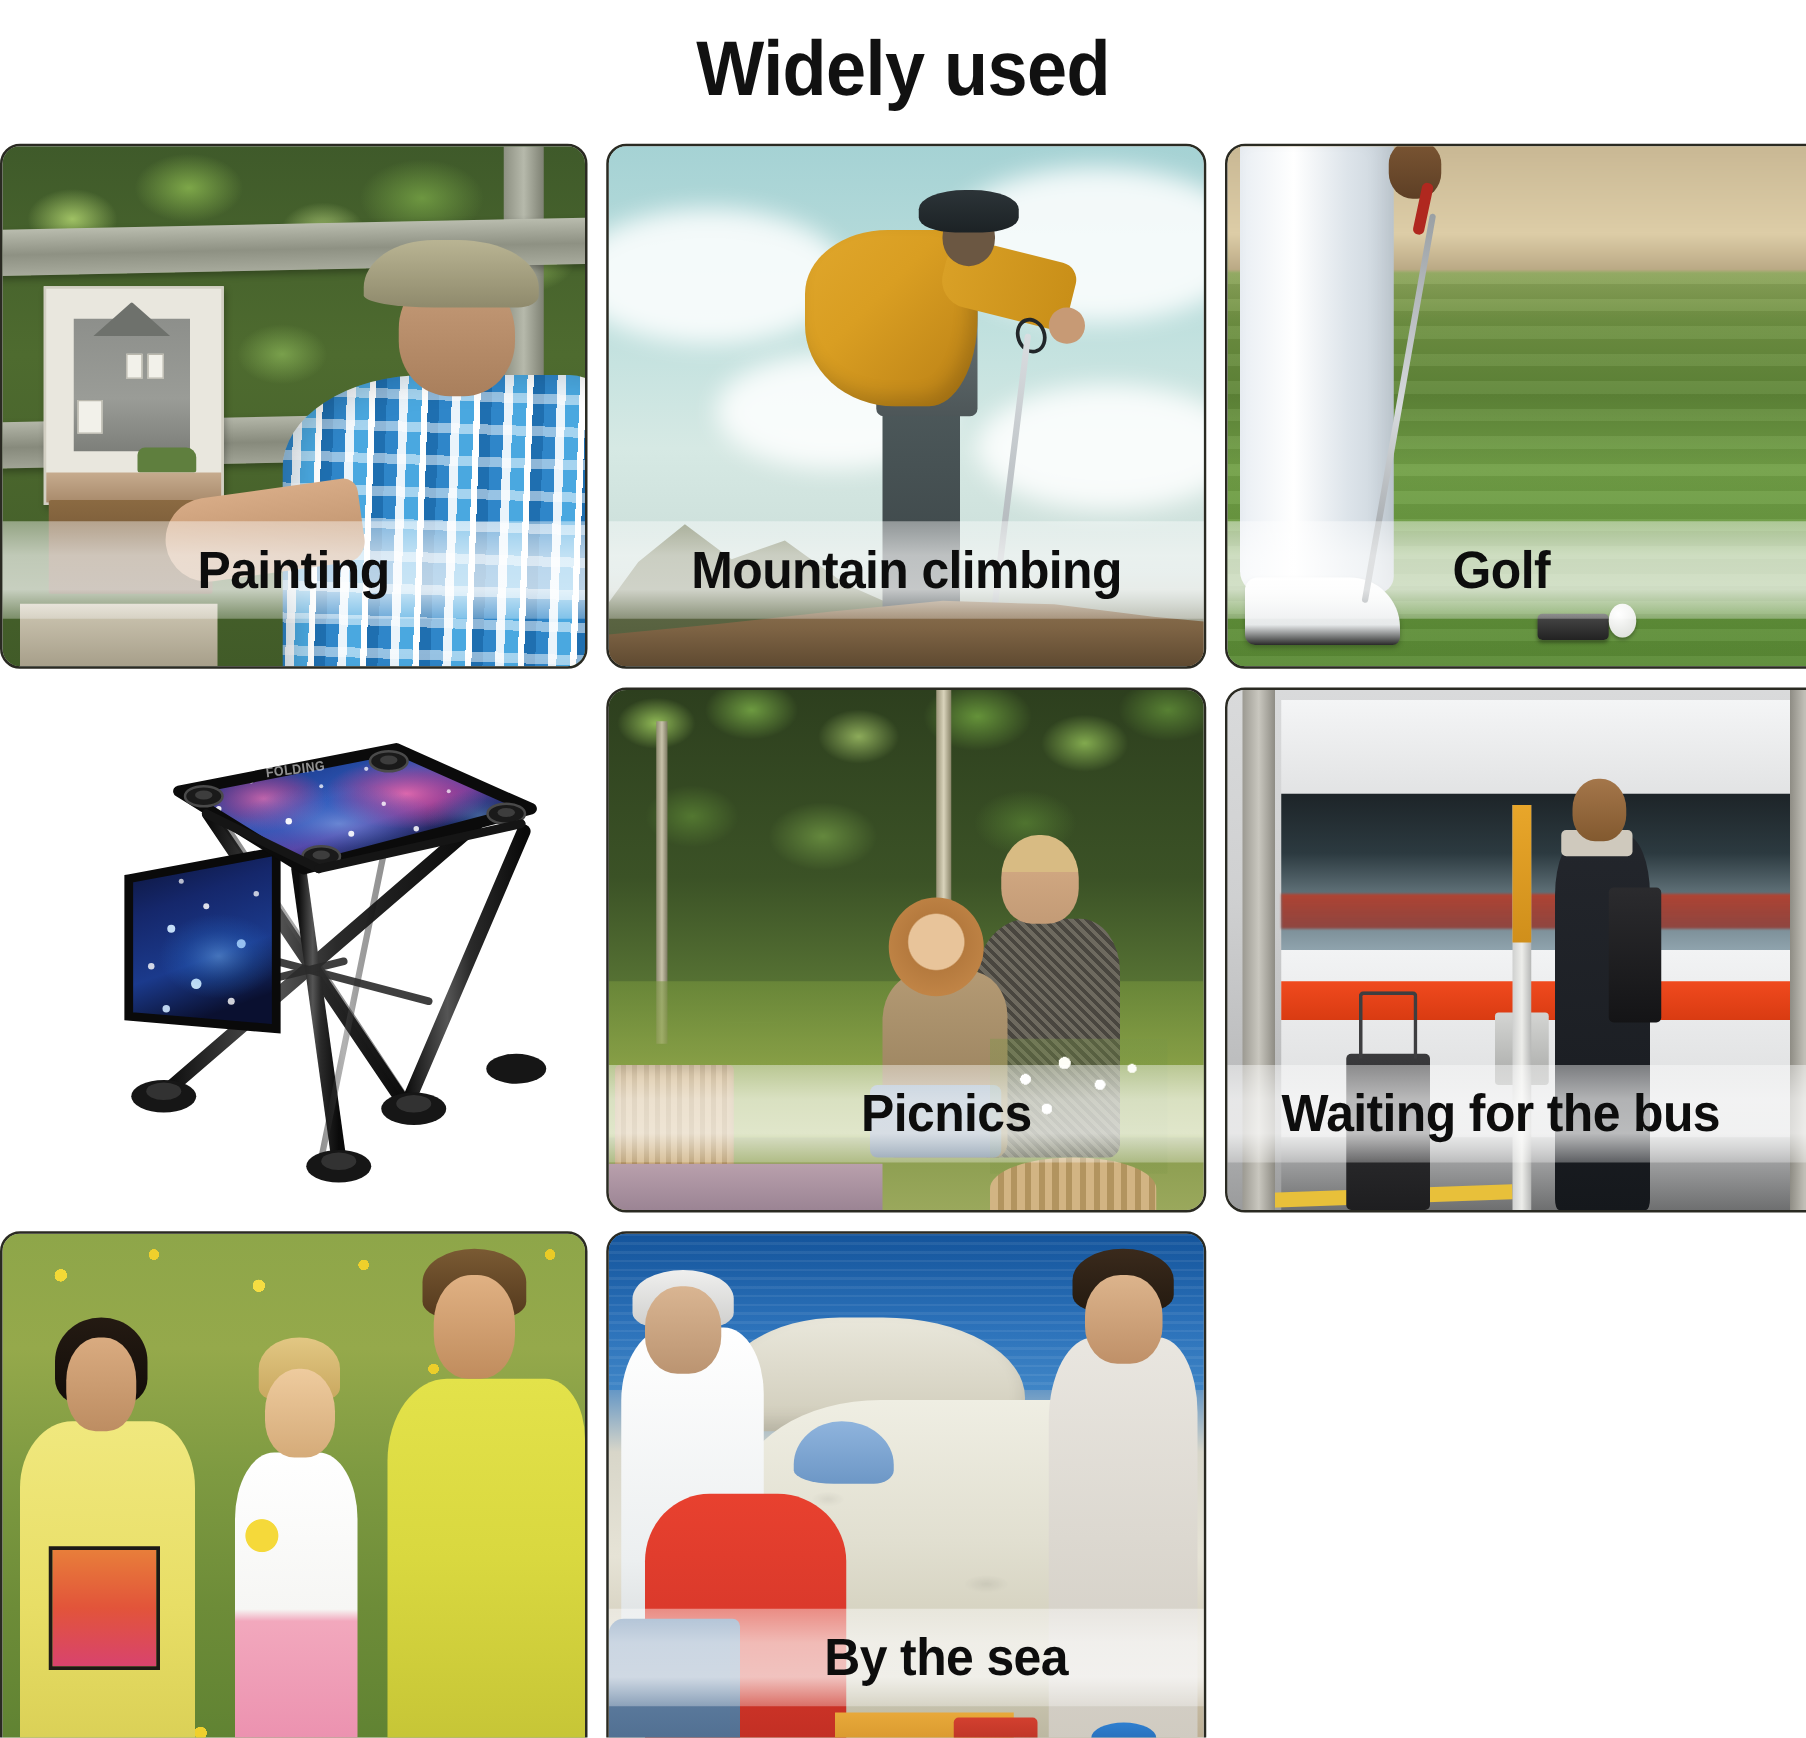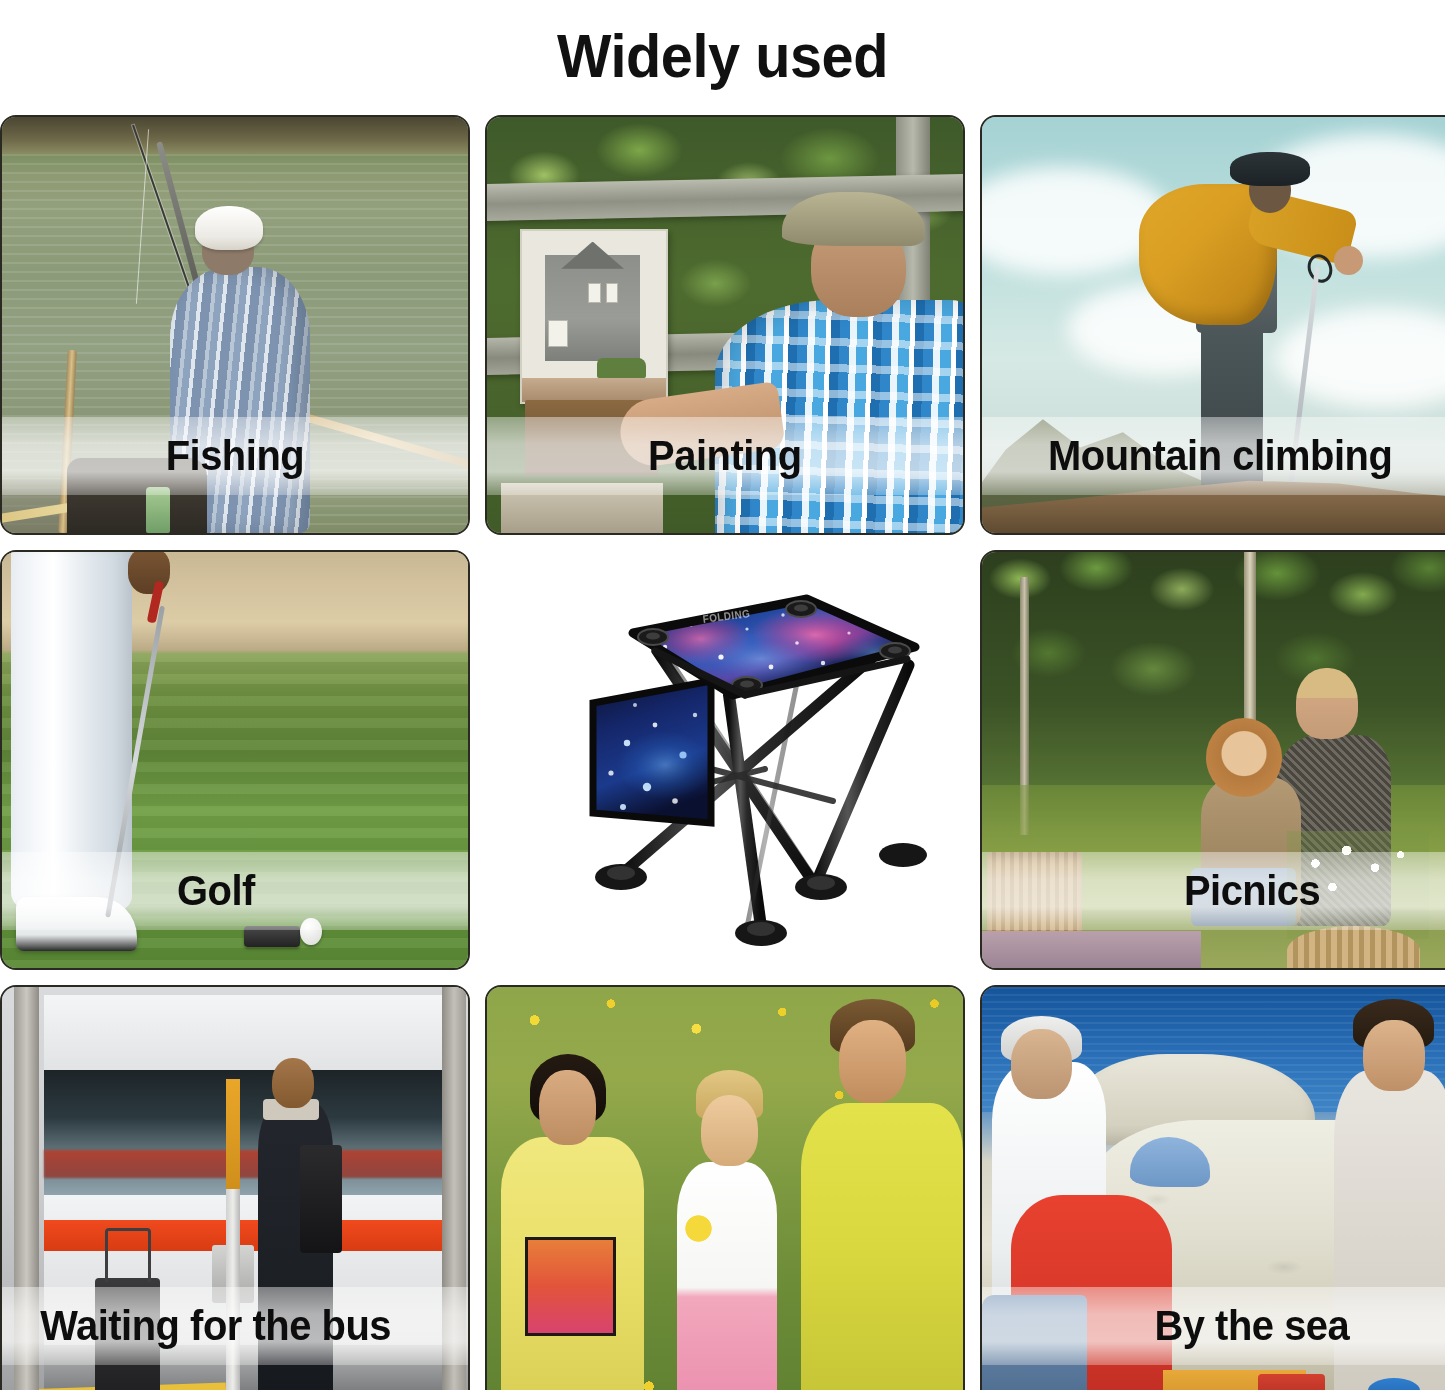--- a/index.html
+++ b/index.html
@@ -769,41 +769,20 @@
 </style>
 </head>
 <body>
 
 <div id="page">
 
   <div id="title">Widely used</div>
 
   <div id="grid">
 
-    <div class="tile">
-      <div class="photo ph-fishing">
-        <div class="far-bank"></div>
-        <div class="ripples"></div>
-        <div class="shore"></div>
-        <div class="rod"></div>
-        <div class="line"></div>
-        <div class="rod2"></div>
-        <div class="pole-l"></div>
-        <div class="pole-bl"></div>
-        <div class="pole-r"></div>
-        <div class="angler-body"></div>
-        <div class="head"></div>
-        <div class="hat"></div>
-        <div class="bag"></div>
-        <div class="bottle"></div>
-      </div>
-      <div class="band">
-        <span class="band-label">Fishing</span>
-      </div>
-    </div>
 
     <div class="tile">
       <div class="photo ph-painting">
         <div class="foliage"></div>
         <div class="rail-mid"></div>
         <div class="post"></div>
         <div class="rail-top"></div>
         <div class="canvas">
           <div class="house"></div>
           <div class="roof"></div>

